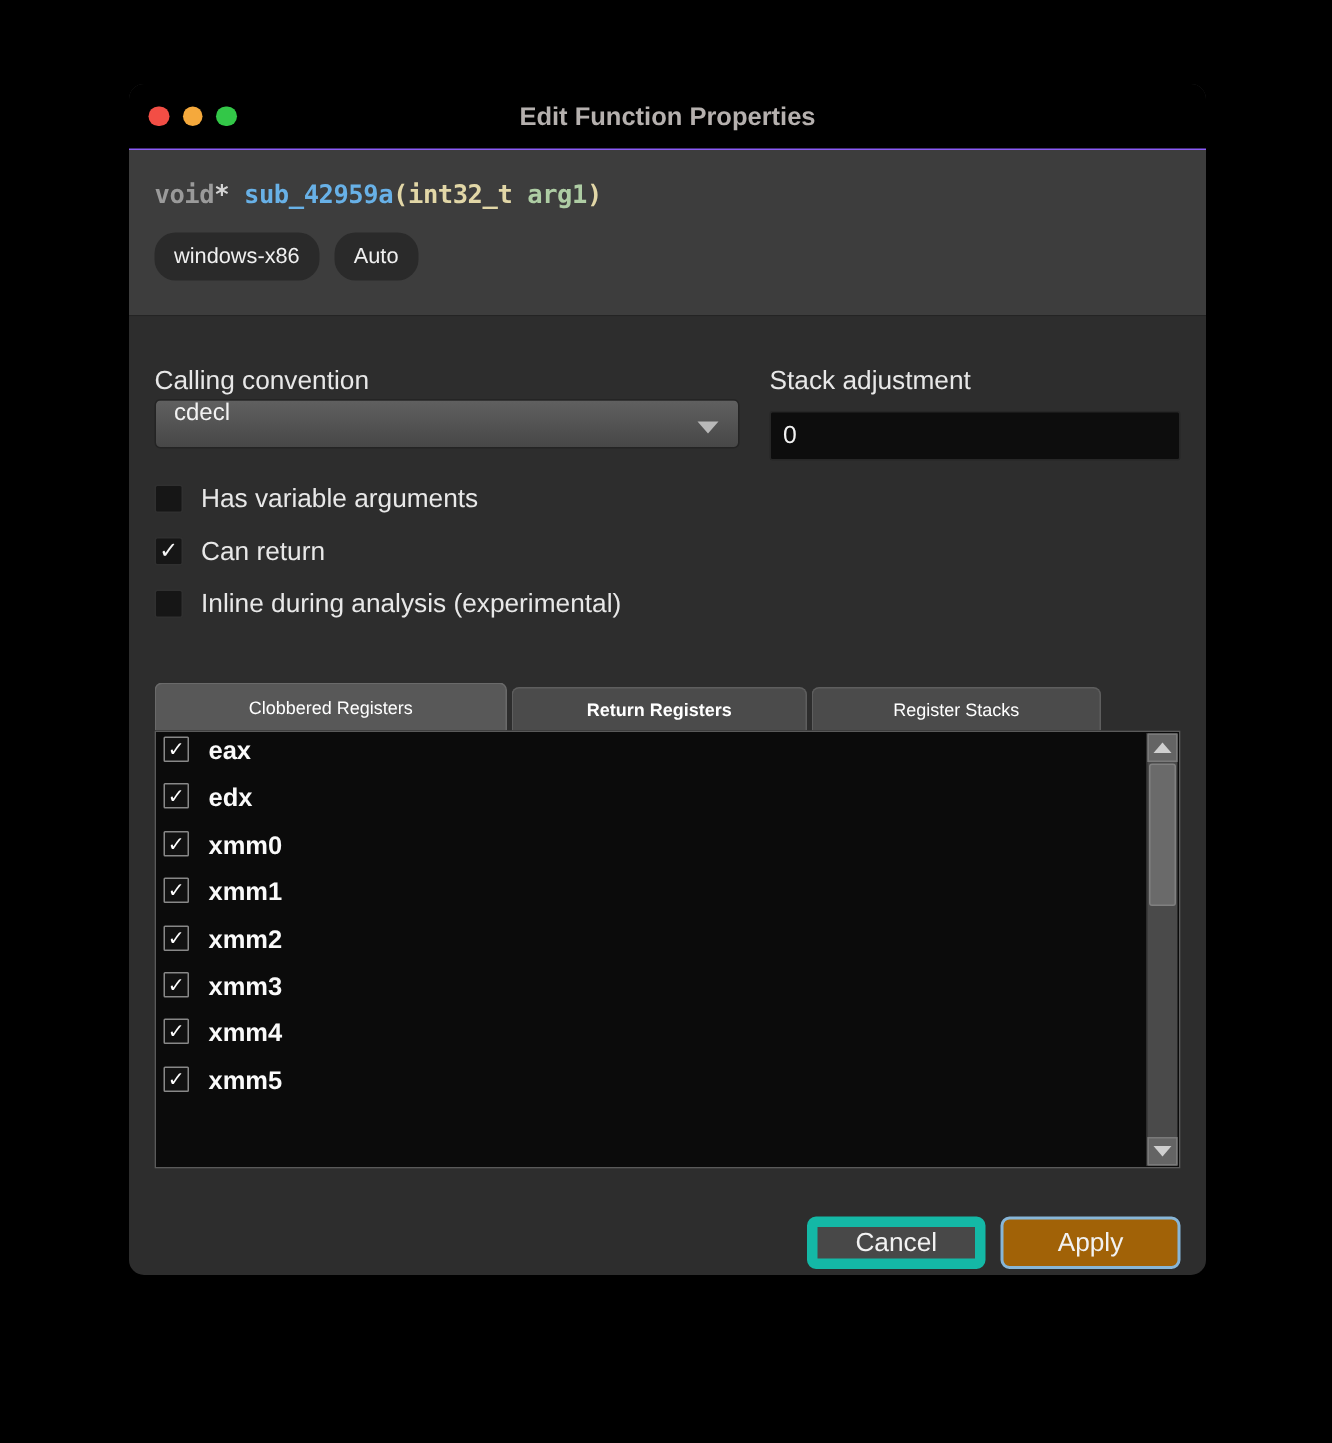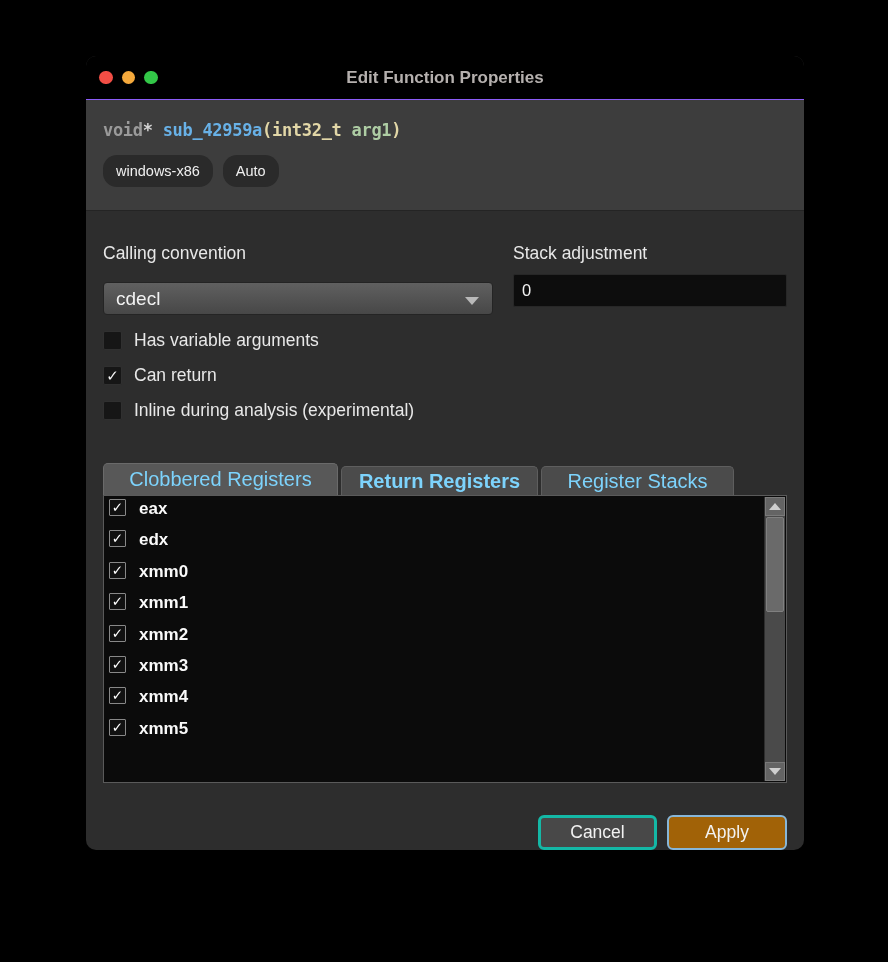--- a/index.html
+++ b/index.html
@@ -39,25 +39,25 @@
          padding:16px 13px; border-radius:14px; display:flex; align-items:center; }
 
   
   .main { padding:32px 17px 0 17px; height:639px; display:flex; flex-direction:column; }
 
   .form-row { display:flex; gap:20px; }
   .col-left  { width:390px; }
   .col-right { flex:1; }
   .field-label { font-size:17.5px; color:#e8e8e8; height:22px; display:block; }
 
-  .select { margin-top:17px; height:33px; border-radius:4px;
+  .select { margin-top:1px; height:33px; border-radius:4px;
             border:1px solid #242424;
             background:linear-gradient(#606060,#474747);
-            display:flex; align-items:center; padding:0 12px;
-            color:#f2f2f2; font-size:19px; position:relative; }
+            display:flex; padding:0 12px;
+            color:#f2f2f2; font-size:16px; position:relative; }
   .select-arrow { position:absolute; right:13px; top:14px; width:0; height:0;
                   border-left:7px solid transparent; border-right:7px solid transparent;
                   border-top:8px solid #b9b9b9; }
 
   .text-input { margin-top:9px; width:100%; height:33px; background:#0d0d0d;
                 border:1px solid #272727; border-radius:2px; color:#f2f2f2;
                 font-size:16.5px; padding:0 8px; outline:none;
                 font-family:"Liberation Sans", sans-serif; }
 
   .options { margin-top:15px; }
@@ -65,21 +65,21 @@
   .checkbox { width:19px; height:19px; background:#161616; border:1px solid #303030;
               border-radius:2px; margin-right:12px; color:#f5f5f5;
               font-size:15px; line-height:17px; text-align:center; flex:none; }
   .checkbox.on::after { content:"✓"; }
   .option-label { font-size:17.5px; color:#e8e8e8; }
 
   
   .tabbar { margin-top:28px; display:flex; align-items:flex-end; gap:3px; }
   .tab { height:29px; background:#4b4b4b; border:1px solid #5e5e5e; border-bottom:none;
          border-radius:5px 5px 0 0; display:flex; align-items:center;
-         justify-content:center; color:#7dd3fc; font-size:20px;text-align:center; }
+         justify-content:center; color:#ffffff; font-size:12px;text-align:center; }
   .tab.on { height:32px; background:#585858; border-color:#6a6a6a; }
   .tab:nth-child(1) { width:235px; }
   .tab:nth-child(2) { width:197px;font-weight:bold; }
   .tab:nth-child(3) { width:193px; }
 
   
   .list { height:292px; background:#0b0b0b; border:1px solid #5a5a5a;
           position:relative; overflow:hidden; }
   .list-rows { padding-top:3px; }
   .reg-row { height:31.4px; display:flex; align-items:flex-start; padding-left:5px; }
@@ -101,21 +101,21 @@
   .tri-down { width:0; height:0; border-left:6px solid transparent;
               border-right:6px solid transparent; border-top:7px solid #cfcfcf; }
   .scroll-thumb { position:absolute; top:20px; left:1px; right:1px; height:95px;
                   background:#6a6a6a; border:1px solid #808080; border-radius:2px; }
 
   
   .footer { margin-top:32px; display:flex; justify-content:flex-end; gap:10px; }
   .btn { height:35px; border-radius:6px; font-size:17.5px; color:#f2f2f2;
          display:flex; align-items:center; justify-content:center;
          font-family:"Liberation Sans", sans-serif; }
-  .btn-cancel { width:119px; background:#484848; border:3px solid #14b8a6; }
+  .btn-cancel { width:119px; background:#484848; border:7px solid #14b8a6; }
   .btn-apply  { width:120px; background:#a16207; border:2px solid #87b6d8; }
 </style>
 </head>
 <body>
 
 <div class="window">
 
   <div class="titlebar">
     <div class="traffic">
       <span class="light red"></span>

